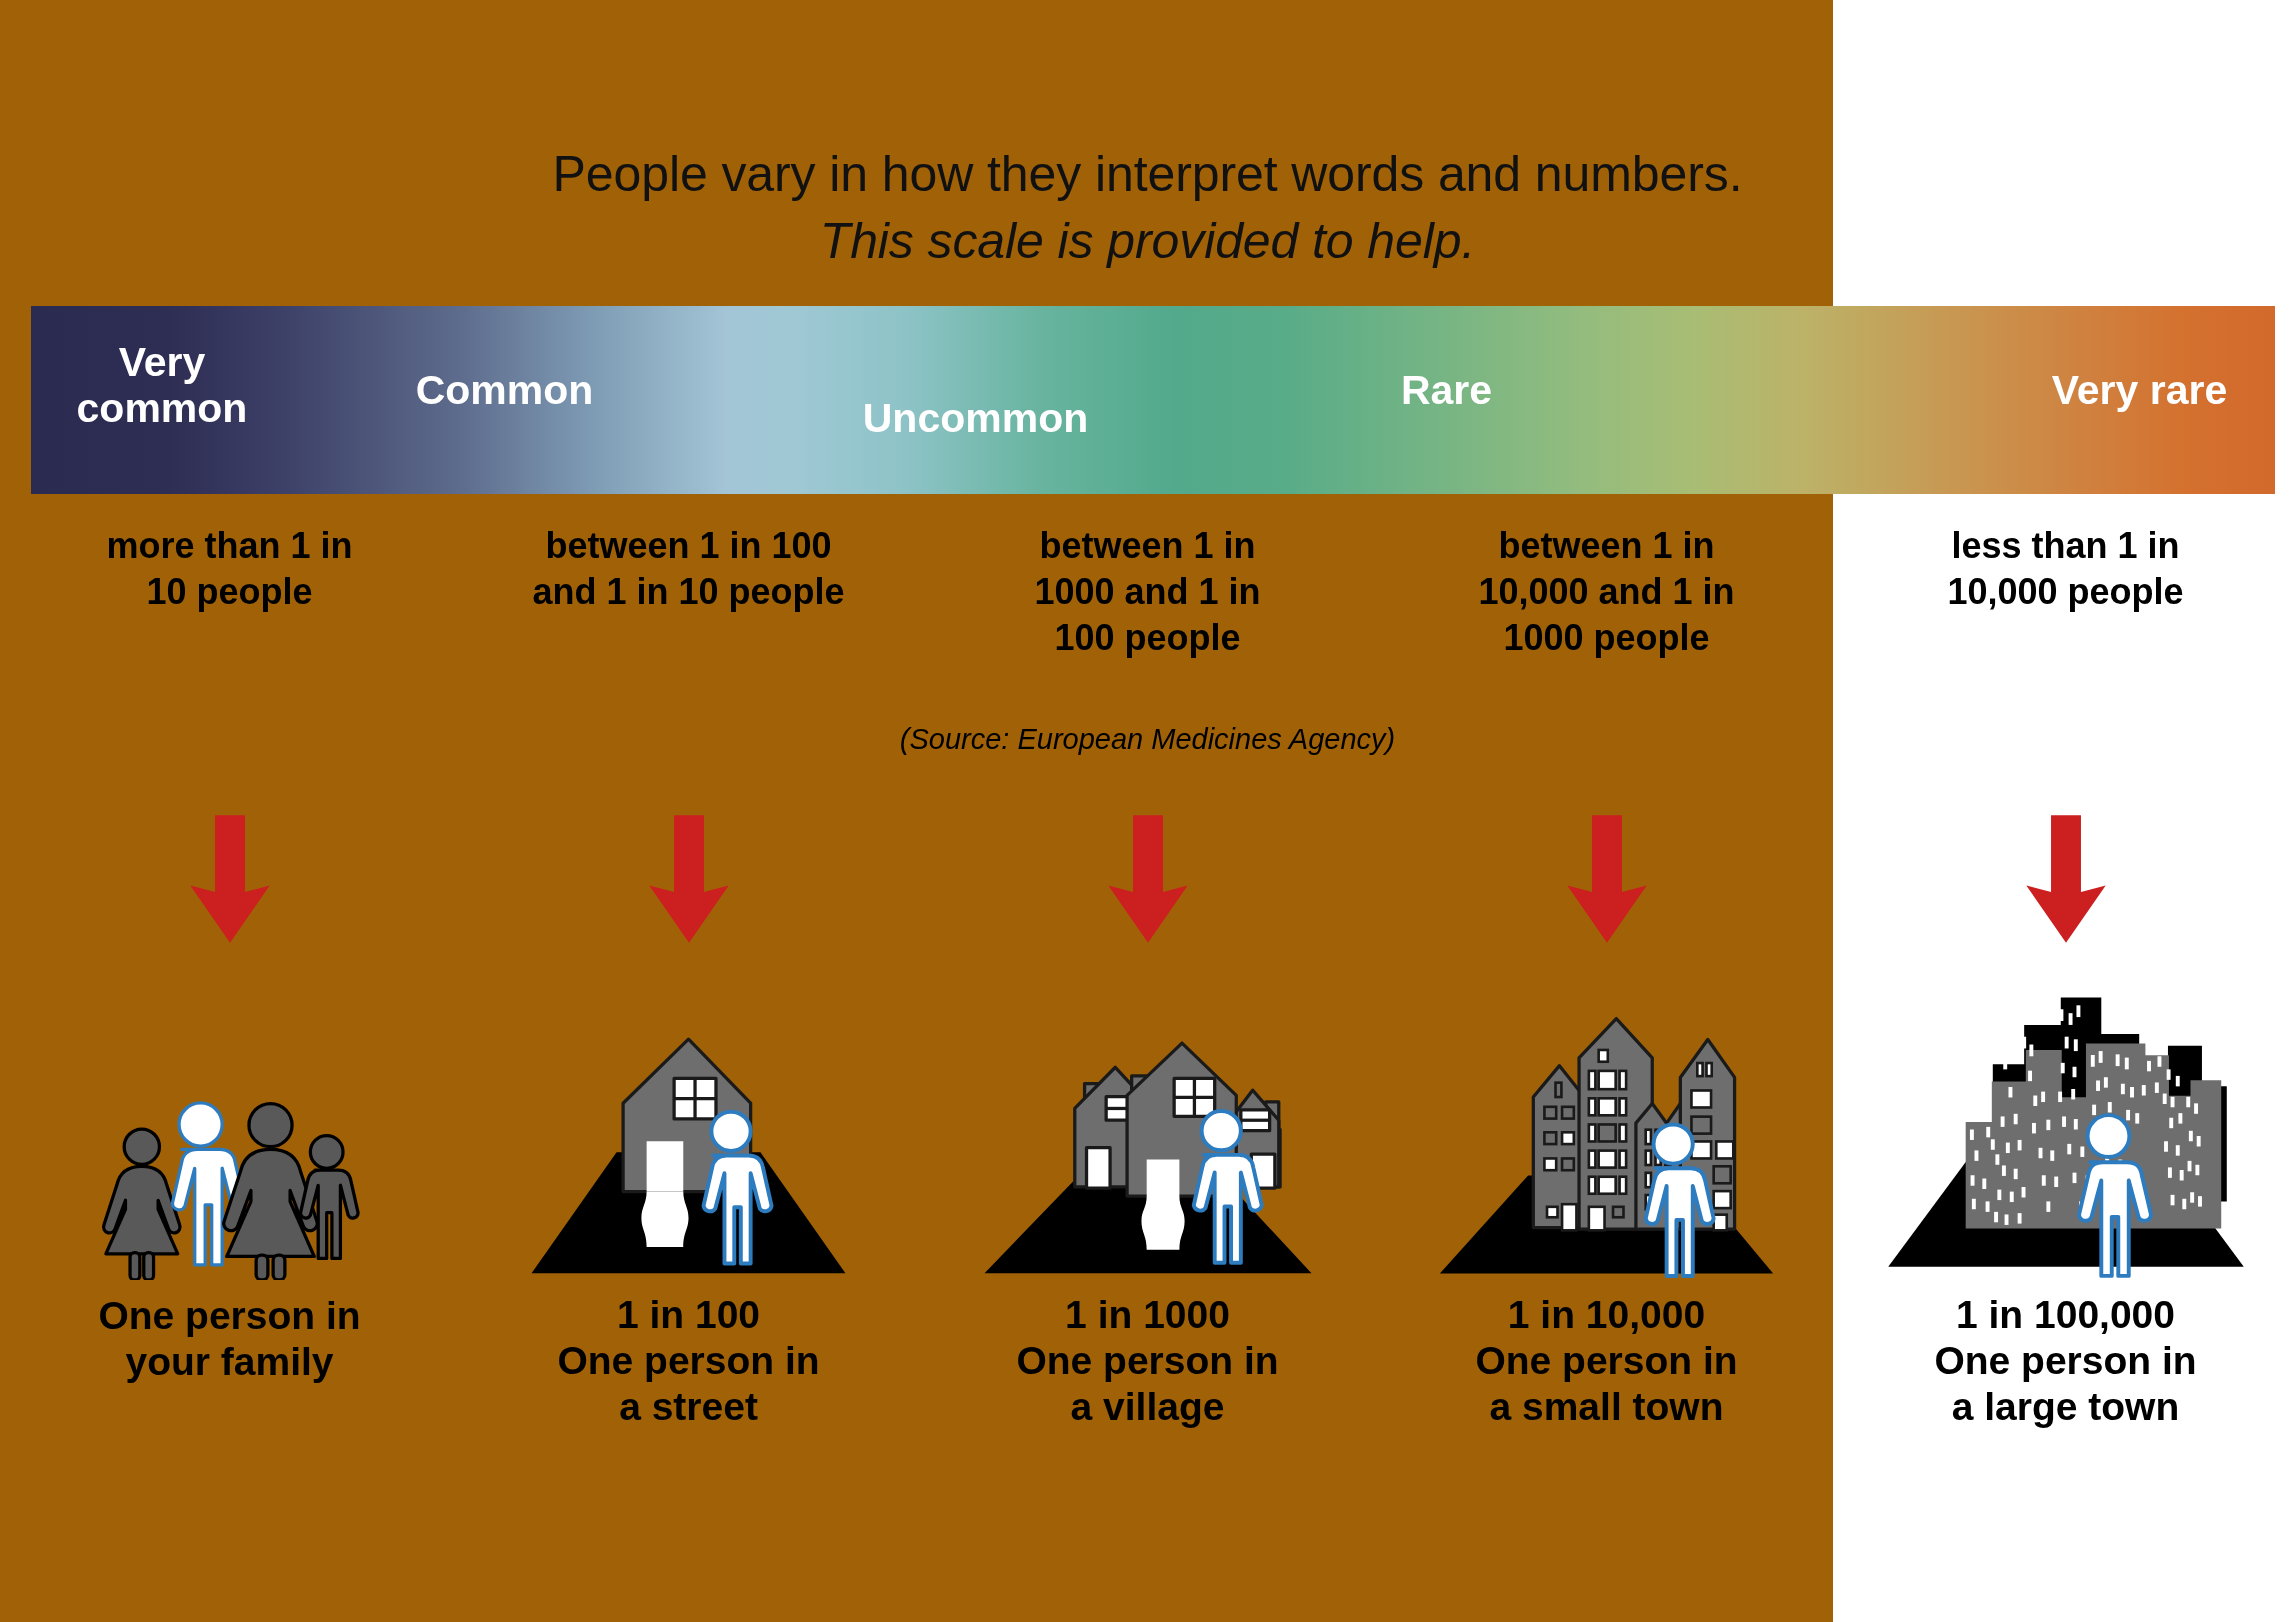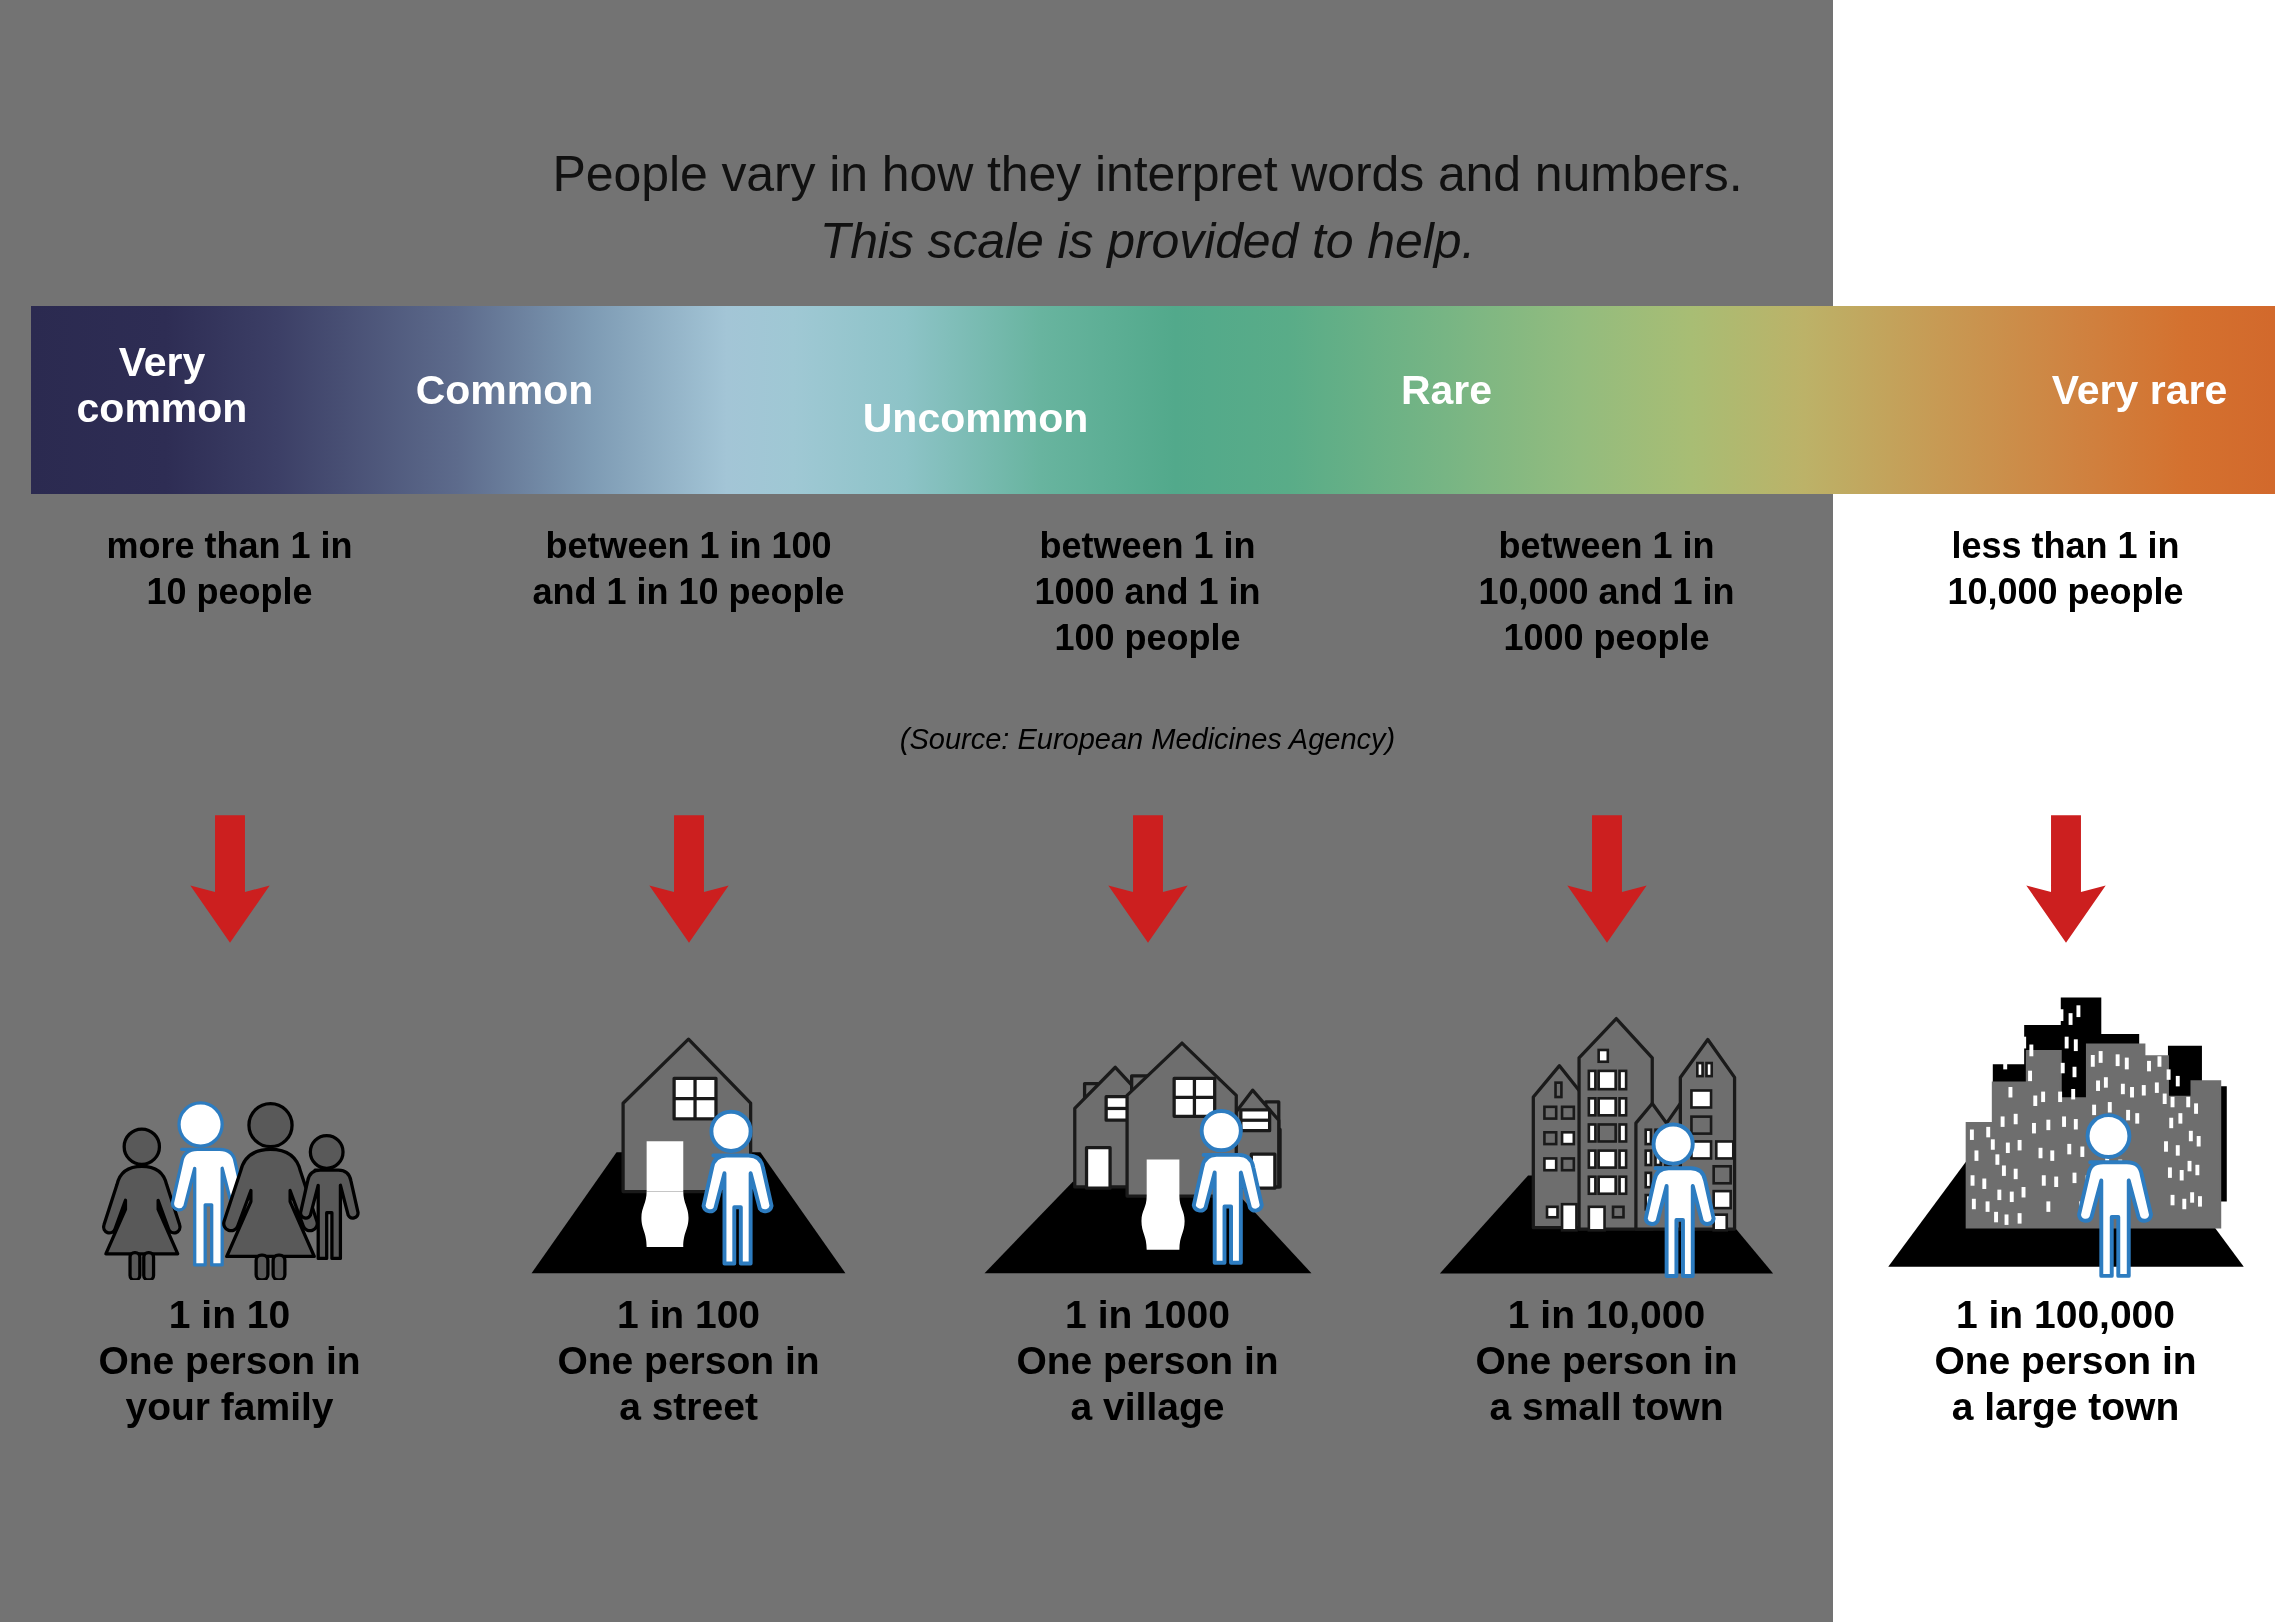--- a/index.html
+++ b/index.html
@@ -3,21 +3,21 @@
 <meta charset="utf-8">
 <style>
   html,body{margin:0;padding:0;background:#ffffff;}
   body{
     width:2295px;height:1623px;
     font-family:"Liberation Sans", sans-serif;
     color:#000;
     overflow:hidden;
     position:relative;
   }
-  .page{position:relative;width:1833px;height:1623px;background:#737373;}
+  .page{position:relative;width:1833px;height:1623px;background:#a16207;}
 
   
   .title{
     position:absolute;left:0;top:141px;width:2295px;
     text-align:center;
     font-size:50px;line-height:1.33;
     font-weight:400;color:#111;
     letter-spacing:-0.1px;
   }
   .title .l2{display:block;font-style:italic;}
@@ -454,21 +454,20 @@
           <circle cx="345" cy="240" r="32"></circle>
           <path d="M317 280 h56 c15 0 21 7 23 20 l14 60 a10 10 0 0 1 -19 4 l-15 -56 v146 h-16 v-90 h-10 v90 h-16 v-146 l-15 56 a10 10 0 0 1 -19 -4 l14 -60 c2 -13 8 -20 23 -20 z"></path>
         </g>
       </svg>
     </div>
 
   </div>
 
   <div class="cap-row">
     <div class="cap-cell">
-      <span class="cap-ratio">1 in 10</span>
       <span class="cap-text">One person in
 your family</span>
     </div>
     <div class="cap-cell">
       <span class="cap-ratio">1 in 100</span>
       <span class="cap-text">One person in
 a street</span>
     </div>
     <div class="cap-cell">
       <span class="cap-ratio">1 in 1000</span>

